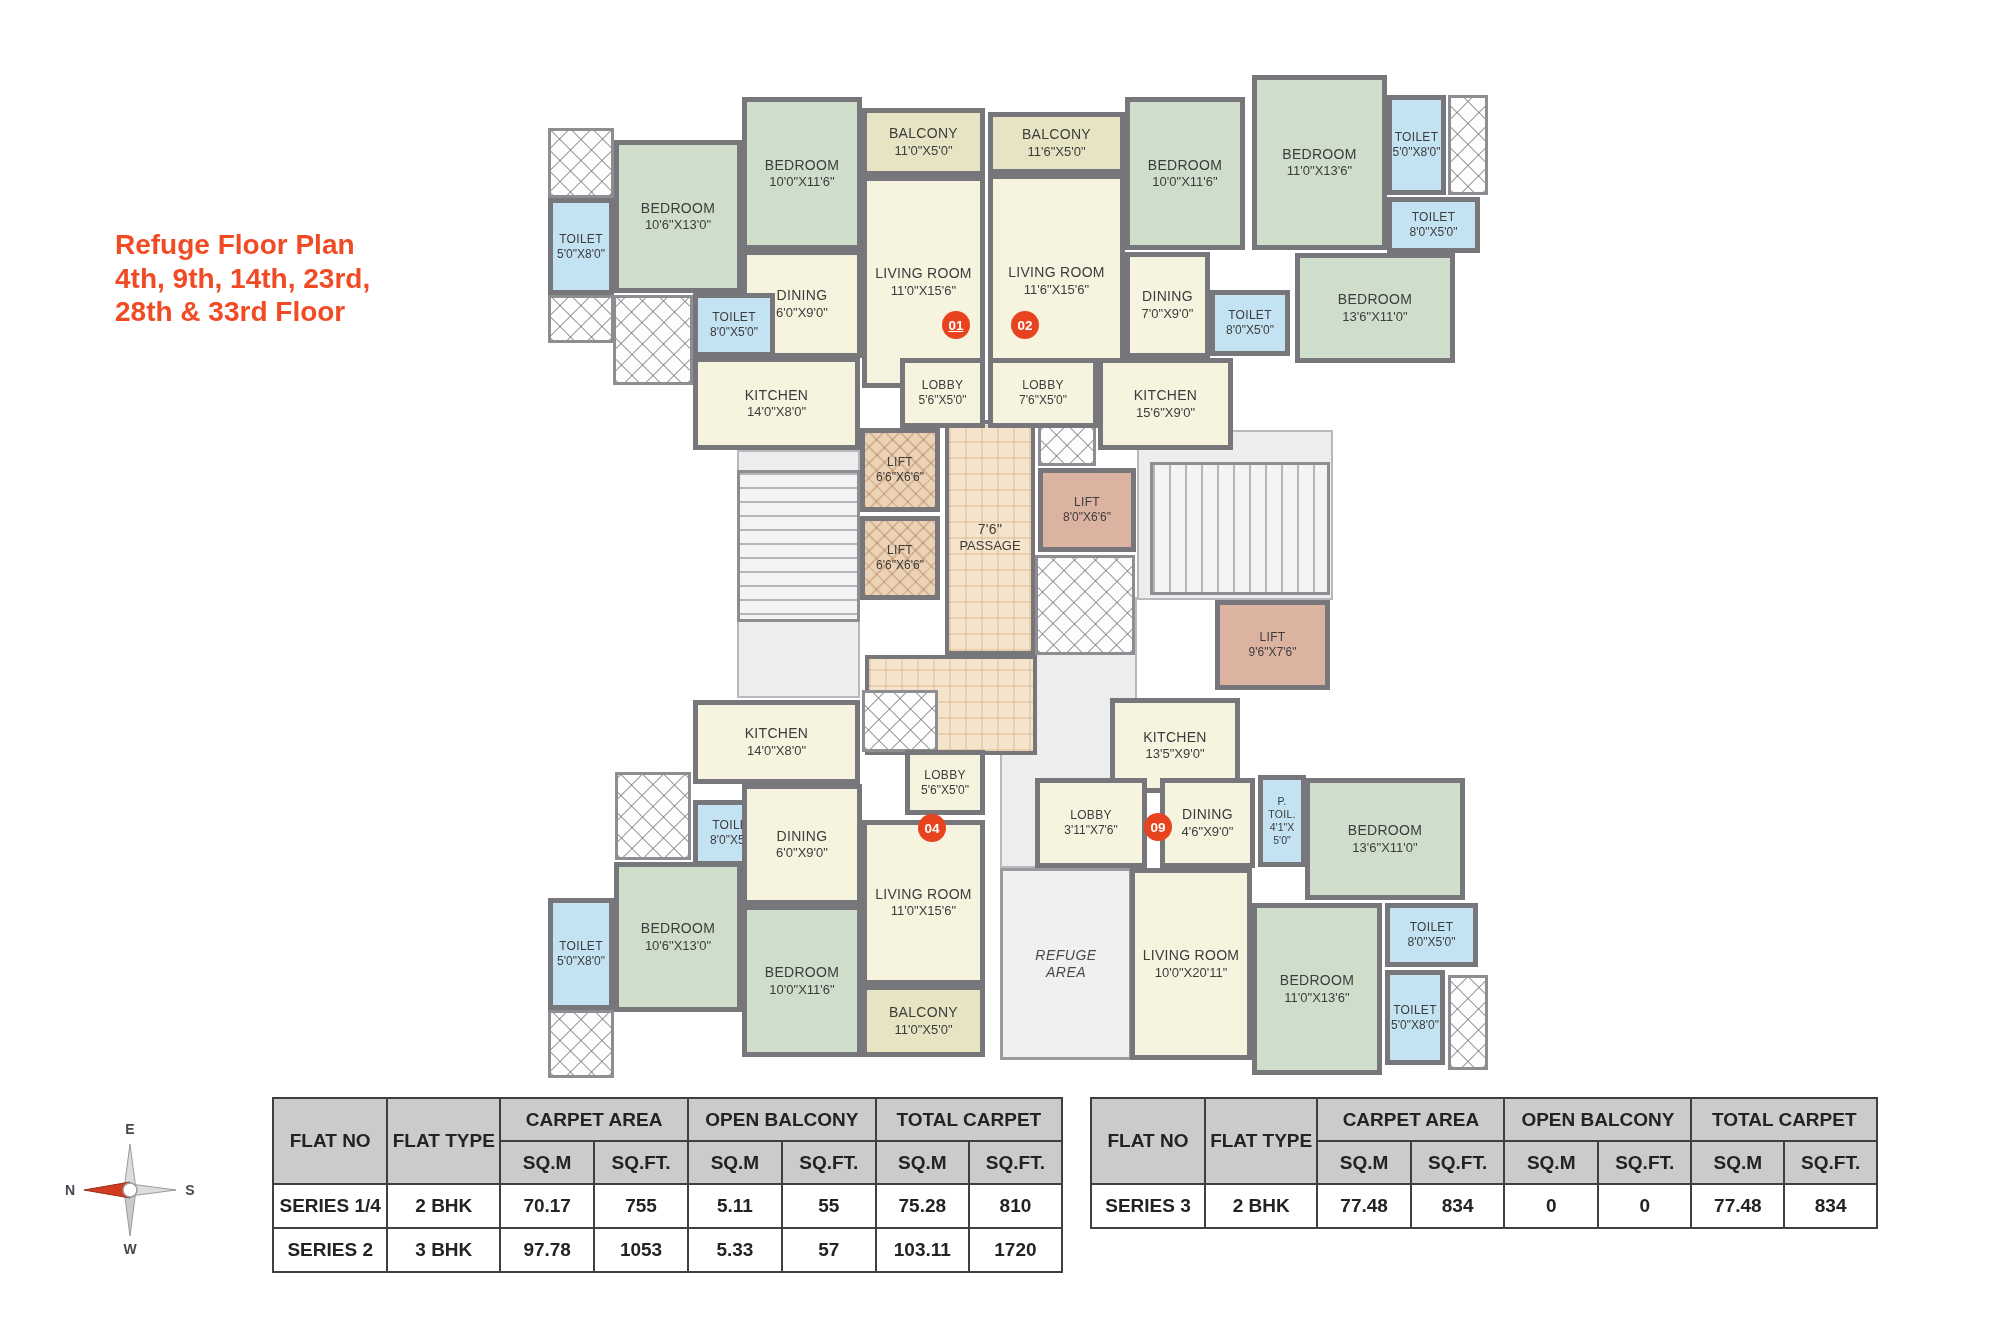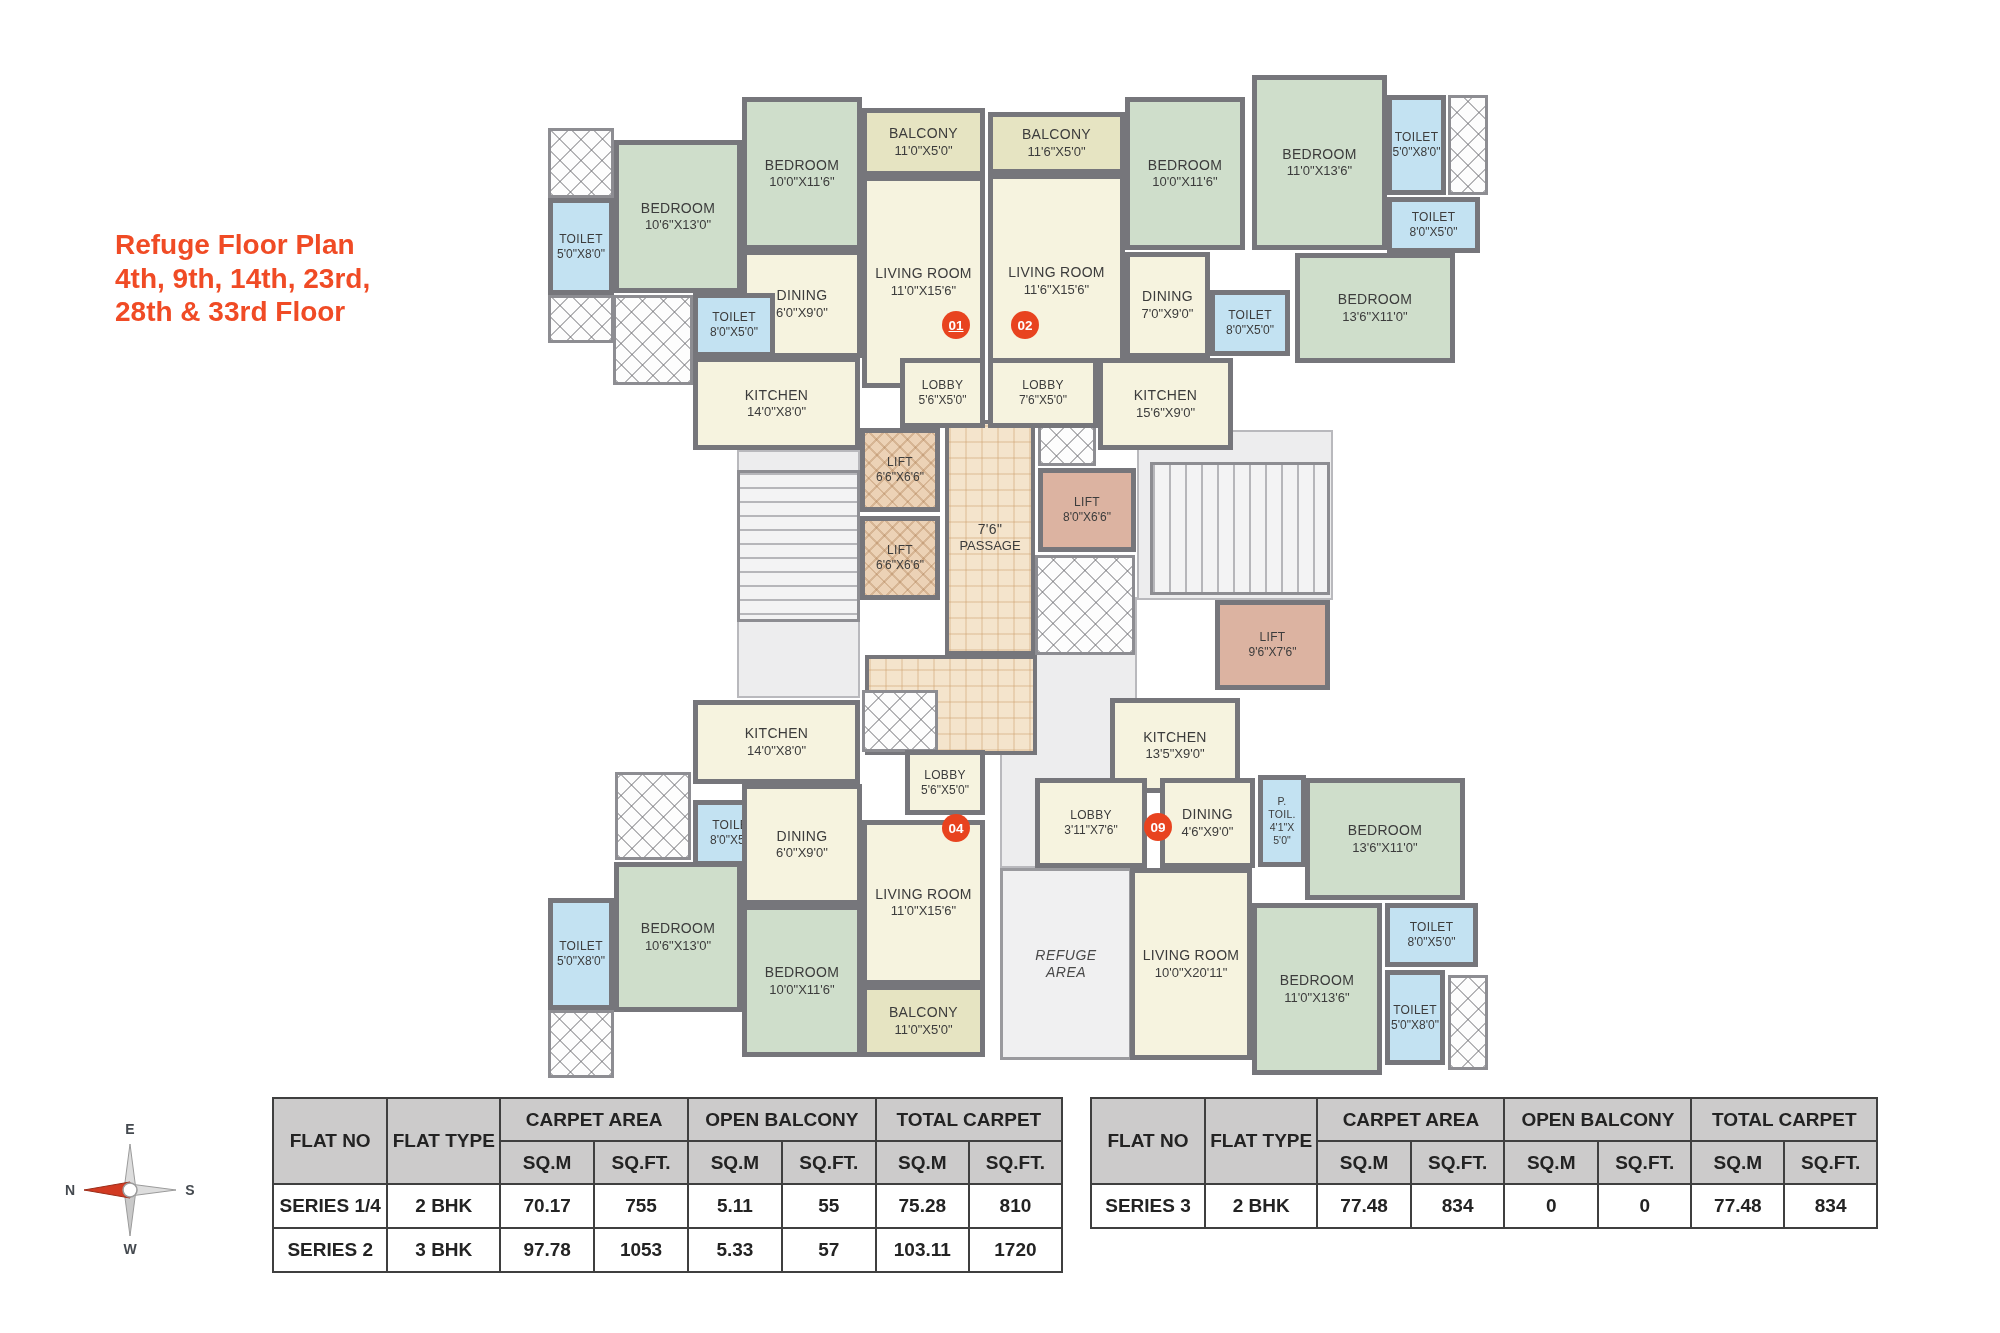--- a/index.html
+++ b/index.html
@@ -265,21 +265,21 @@
       <div class="room t-toilet" style="left: 1385px; top: 903px; width: 93px; height: 64px;">
         <span class="room-name">TOILET</span>
         <span class="room-dims">8'0"X5'0"</span>
       </div>
       <div class="room t-toilet" style="left: 1385px; top: 970px; width: 60px; height: 95px;">
         <span class="room-name">TOILET</span>
         <span class="room-dims">5'0"X8'0"</span>
       </div>
       <div class="flat-marker" style="left: 956px; top: 325px; text-decoration: underline;">01</div>
       <div class="flat-marker" style="left: 1025px; top: 325px;">02</div>
-      <div class="flat-marker" style="left: 956px; top: 828px;">04</div>
+      <div class="flat-marker" style="left: 932px; top: 828px;">04</div>
       <div class="flat-marker" style="left: 1158px; top: 827px;">09</div>
     </div>
 
   <div id="table-left">
       <table class="area-table" style="left: 272px; top: 1097px; width: 791px;">
         <colgroup>
           <col style="width: 14.5%;">
           <col style="width: 14.3%;">
           <col style="width: 11.9%;">
           <col style="width: 11.9%;">

